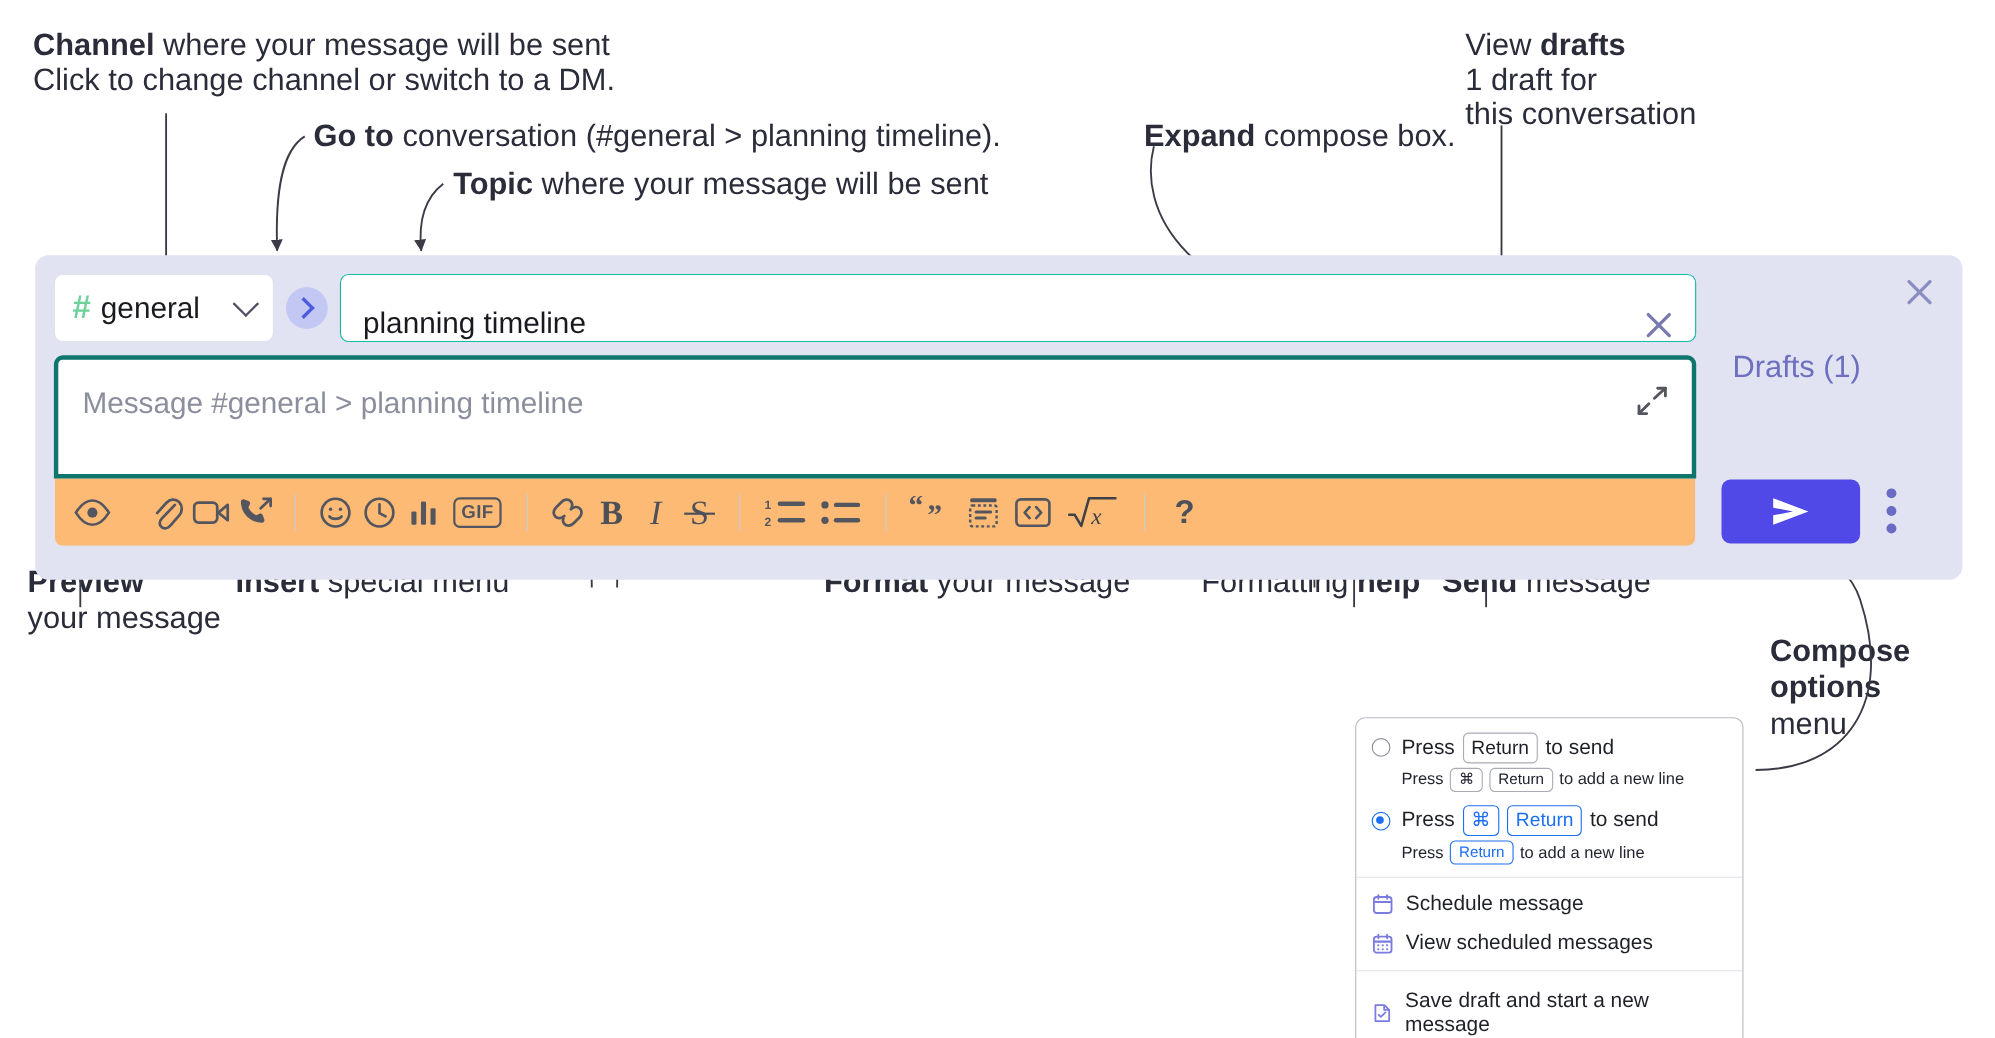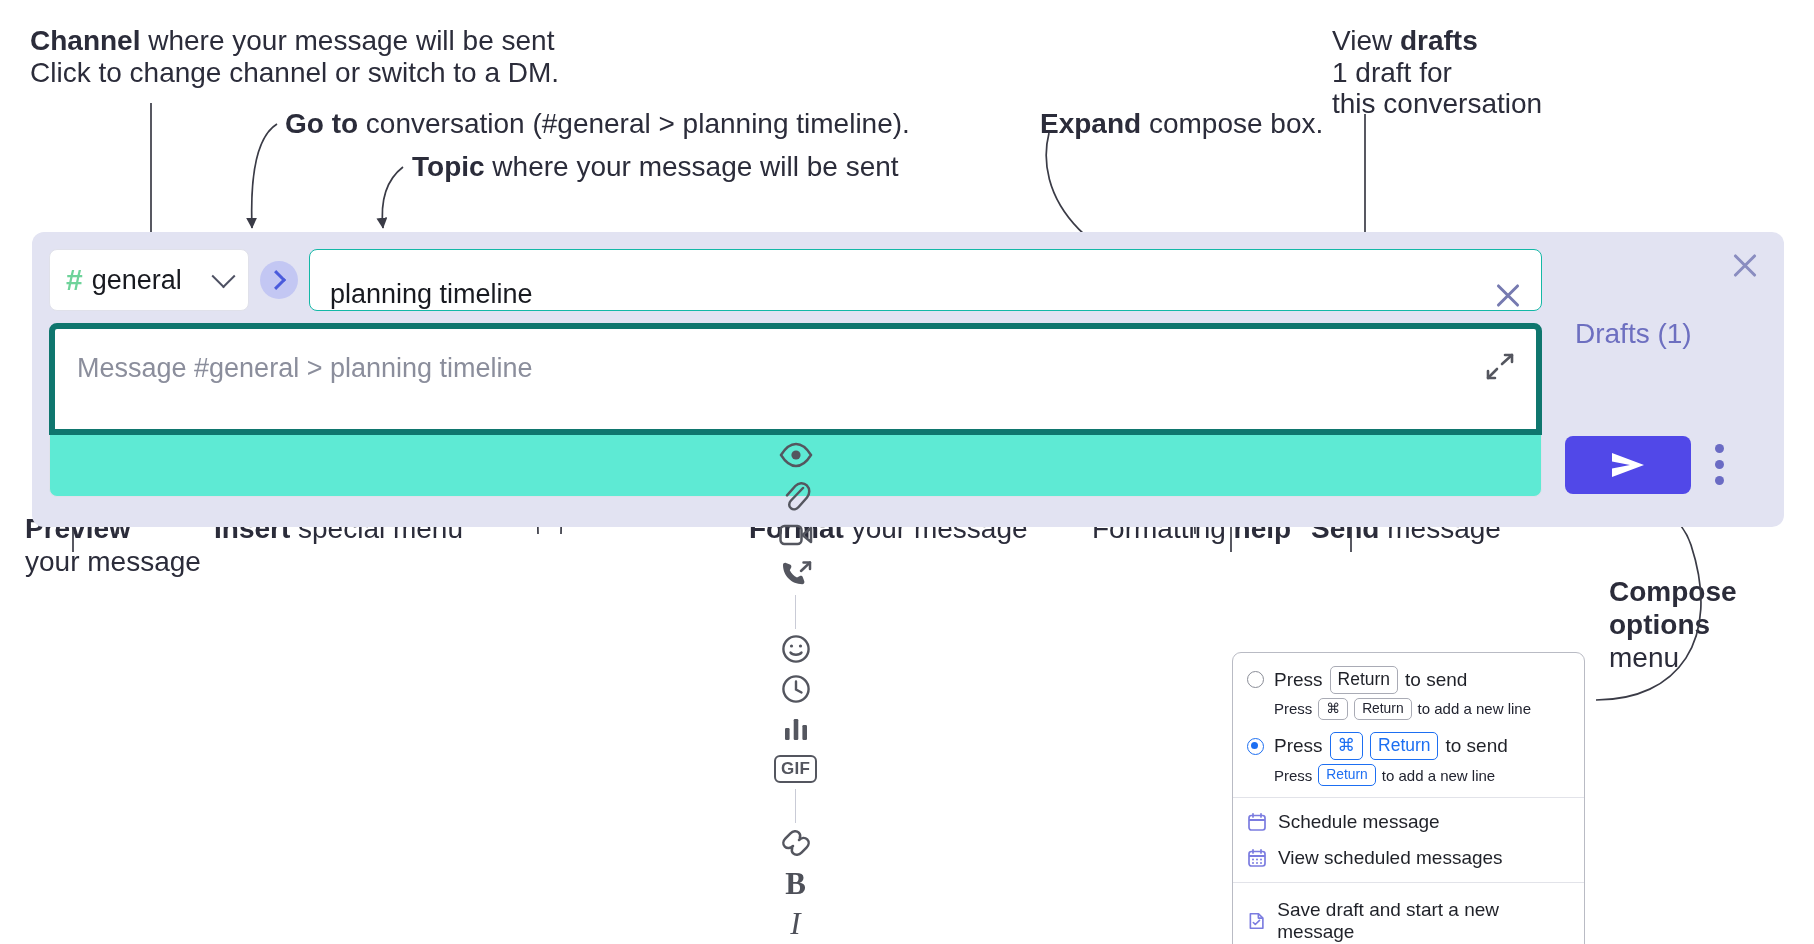--- a/index.html
+++ b/index.html
@@ -137,21 +137,21 @@
     background: #767ab0;
     border-radius: 2px;
   }
   .x-close-topic::before { transform: rotate(45deg); }
   .x-close-topic::after  { transform: rotate(-45deg); }
 
   
   .msg-box {
     margin-top: 12px;
     background: #ffffff;
-    border: 6px solid #0f766e;
+    border: 4px solid #0f766e;
     border-radius: 8px 8px 0 0;
     height: 112px;
     position: relative;
     box-sizing: border-box;
     cursor: text;
   }
   .msg-placeholder {
     position: absolute;
     left: 22px; top: 24px;
     font-size: 27px;
@@ -159,30 +159,29 @@
   }
   .expand-btn {
     position: absolute;
     right: 20px; top: 22px;
     width: 32px; height: 32px;
     cursor: pointer;
   }
 
   
   .toolbar {
-    background: #5eead4;
+    background: #fdba74;
     border: 1px solid #e0e1ea;
     border-top: none;
     border-radius: 0 0 8px 8px;
     height: 62px;
     display: flex;
     align-items: center;
     padding: 0 14px;
     box-sizing: border-box;
-    flex-direction: column;
   }
   .tb {
     width: 40px; height: 40px;
     display: flex;
     align-items: center;
     justify-content: center;
     cursor: pointer;
     flex: none;
     color: #54565f;
   }

